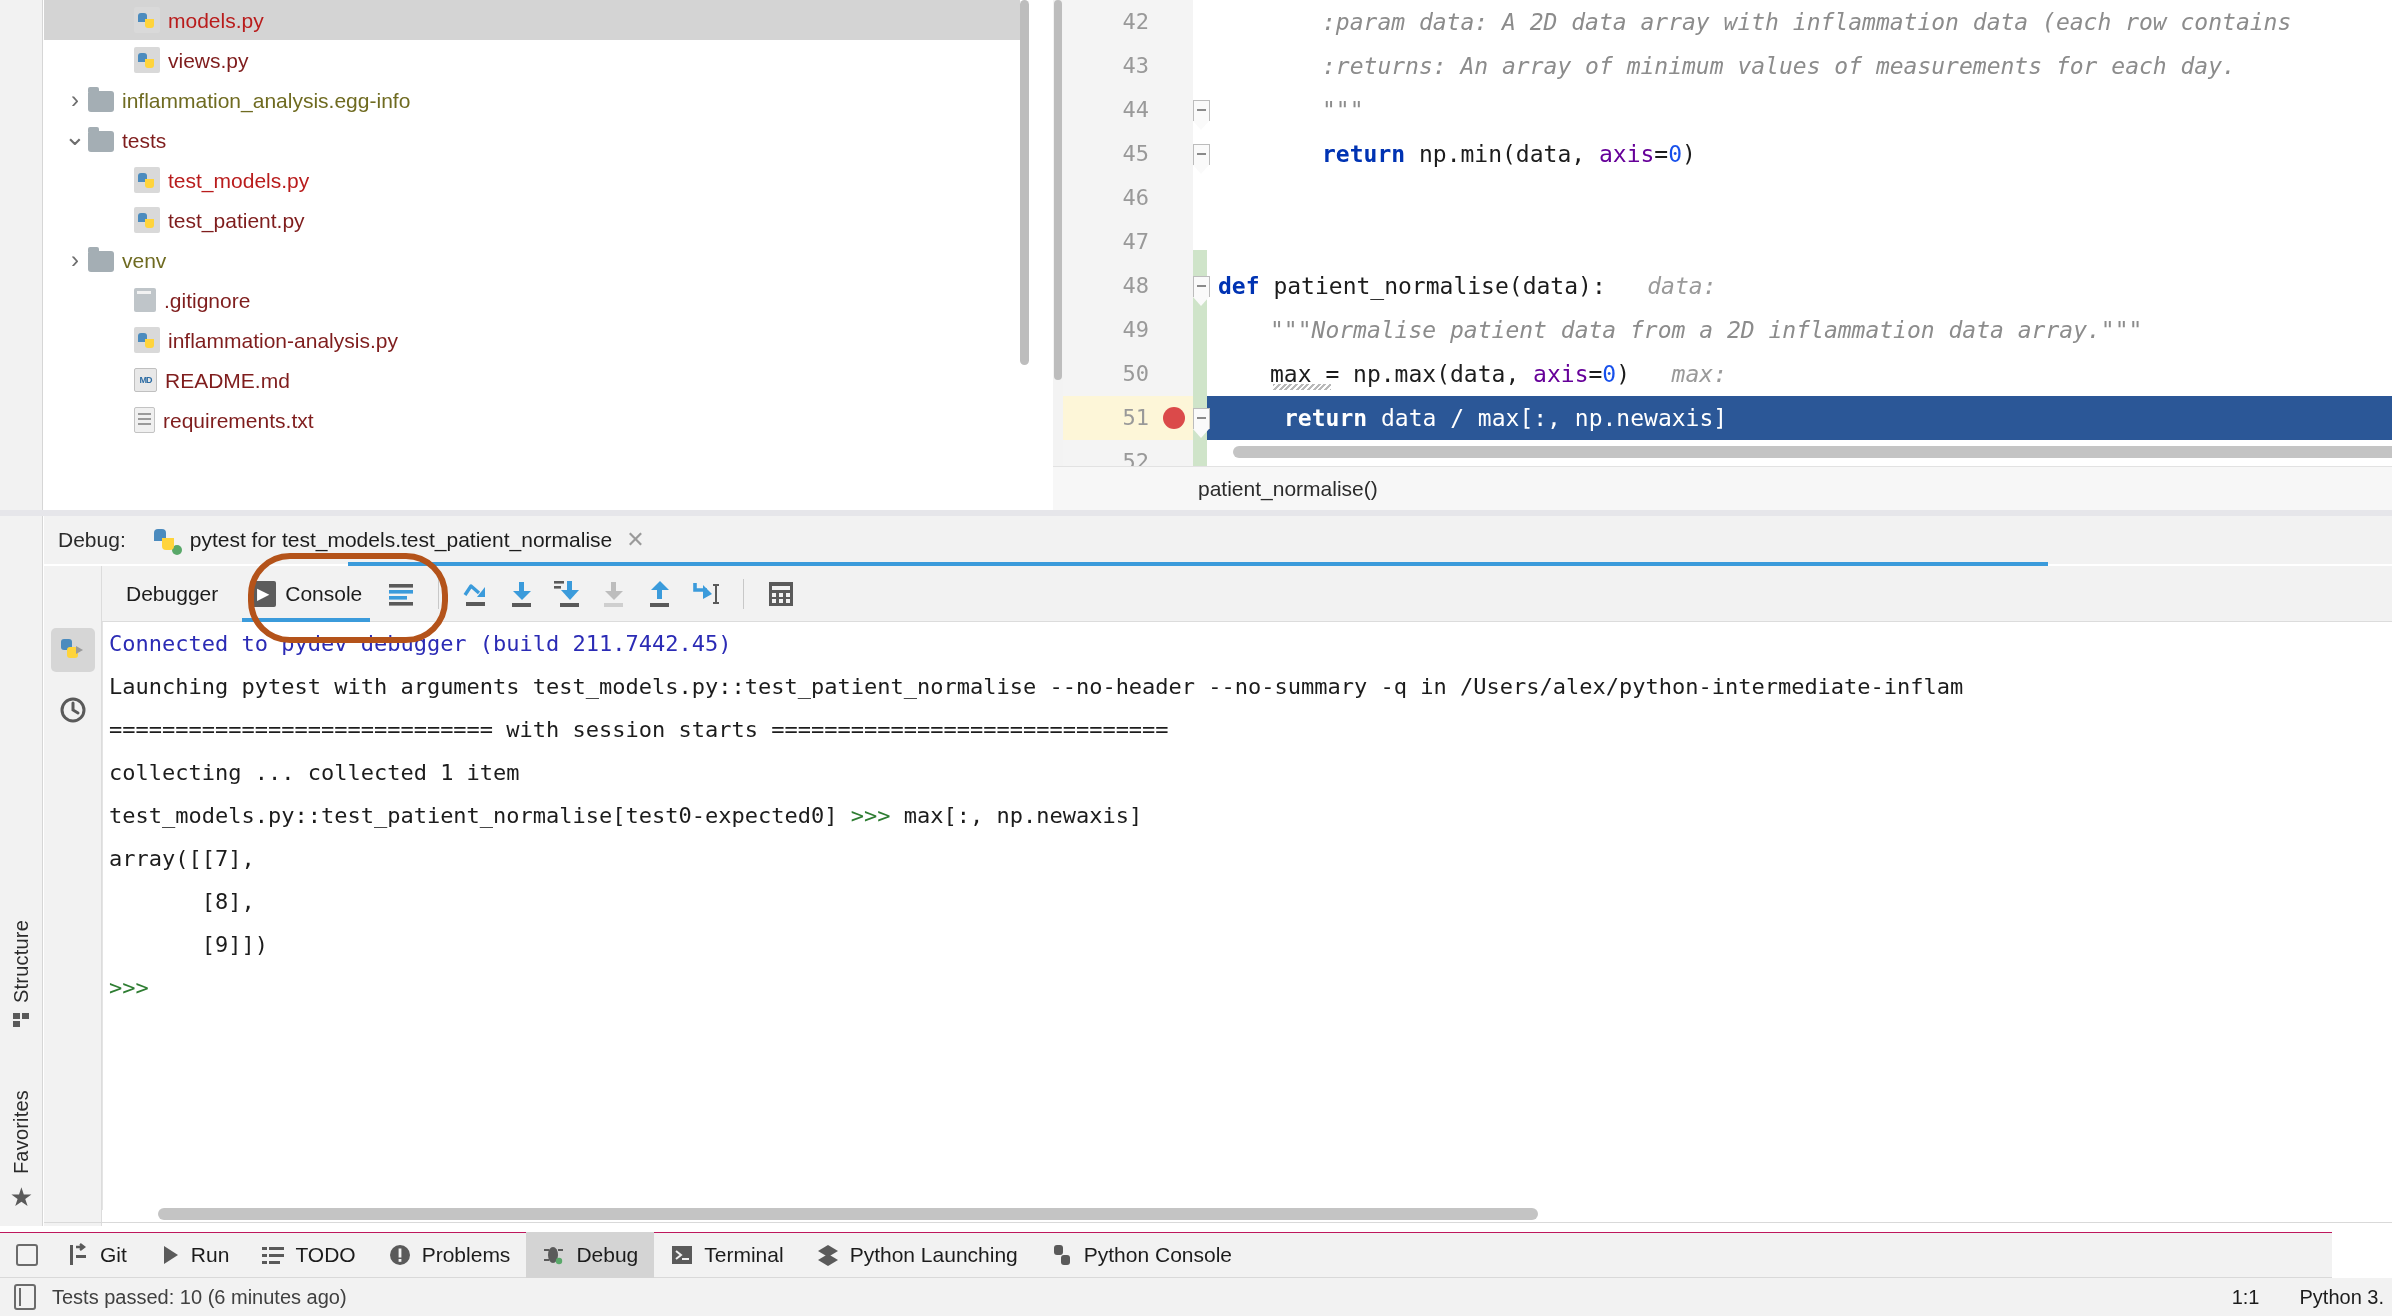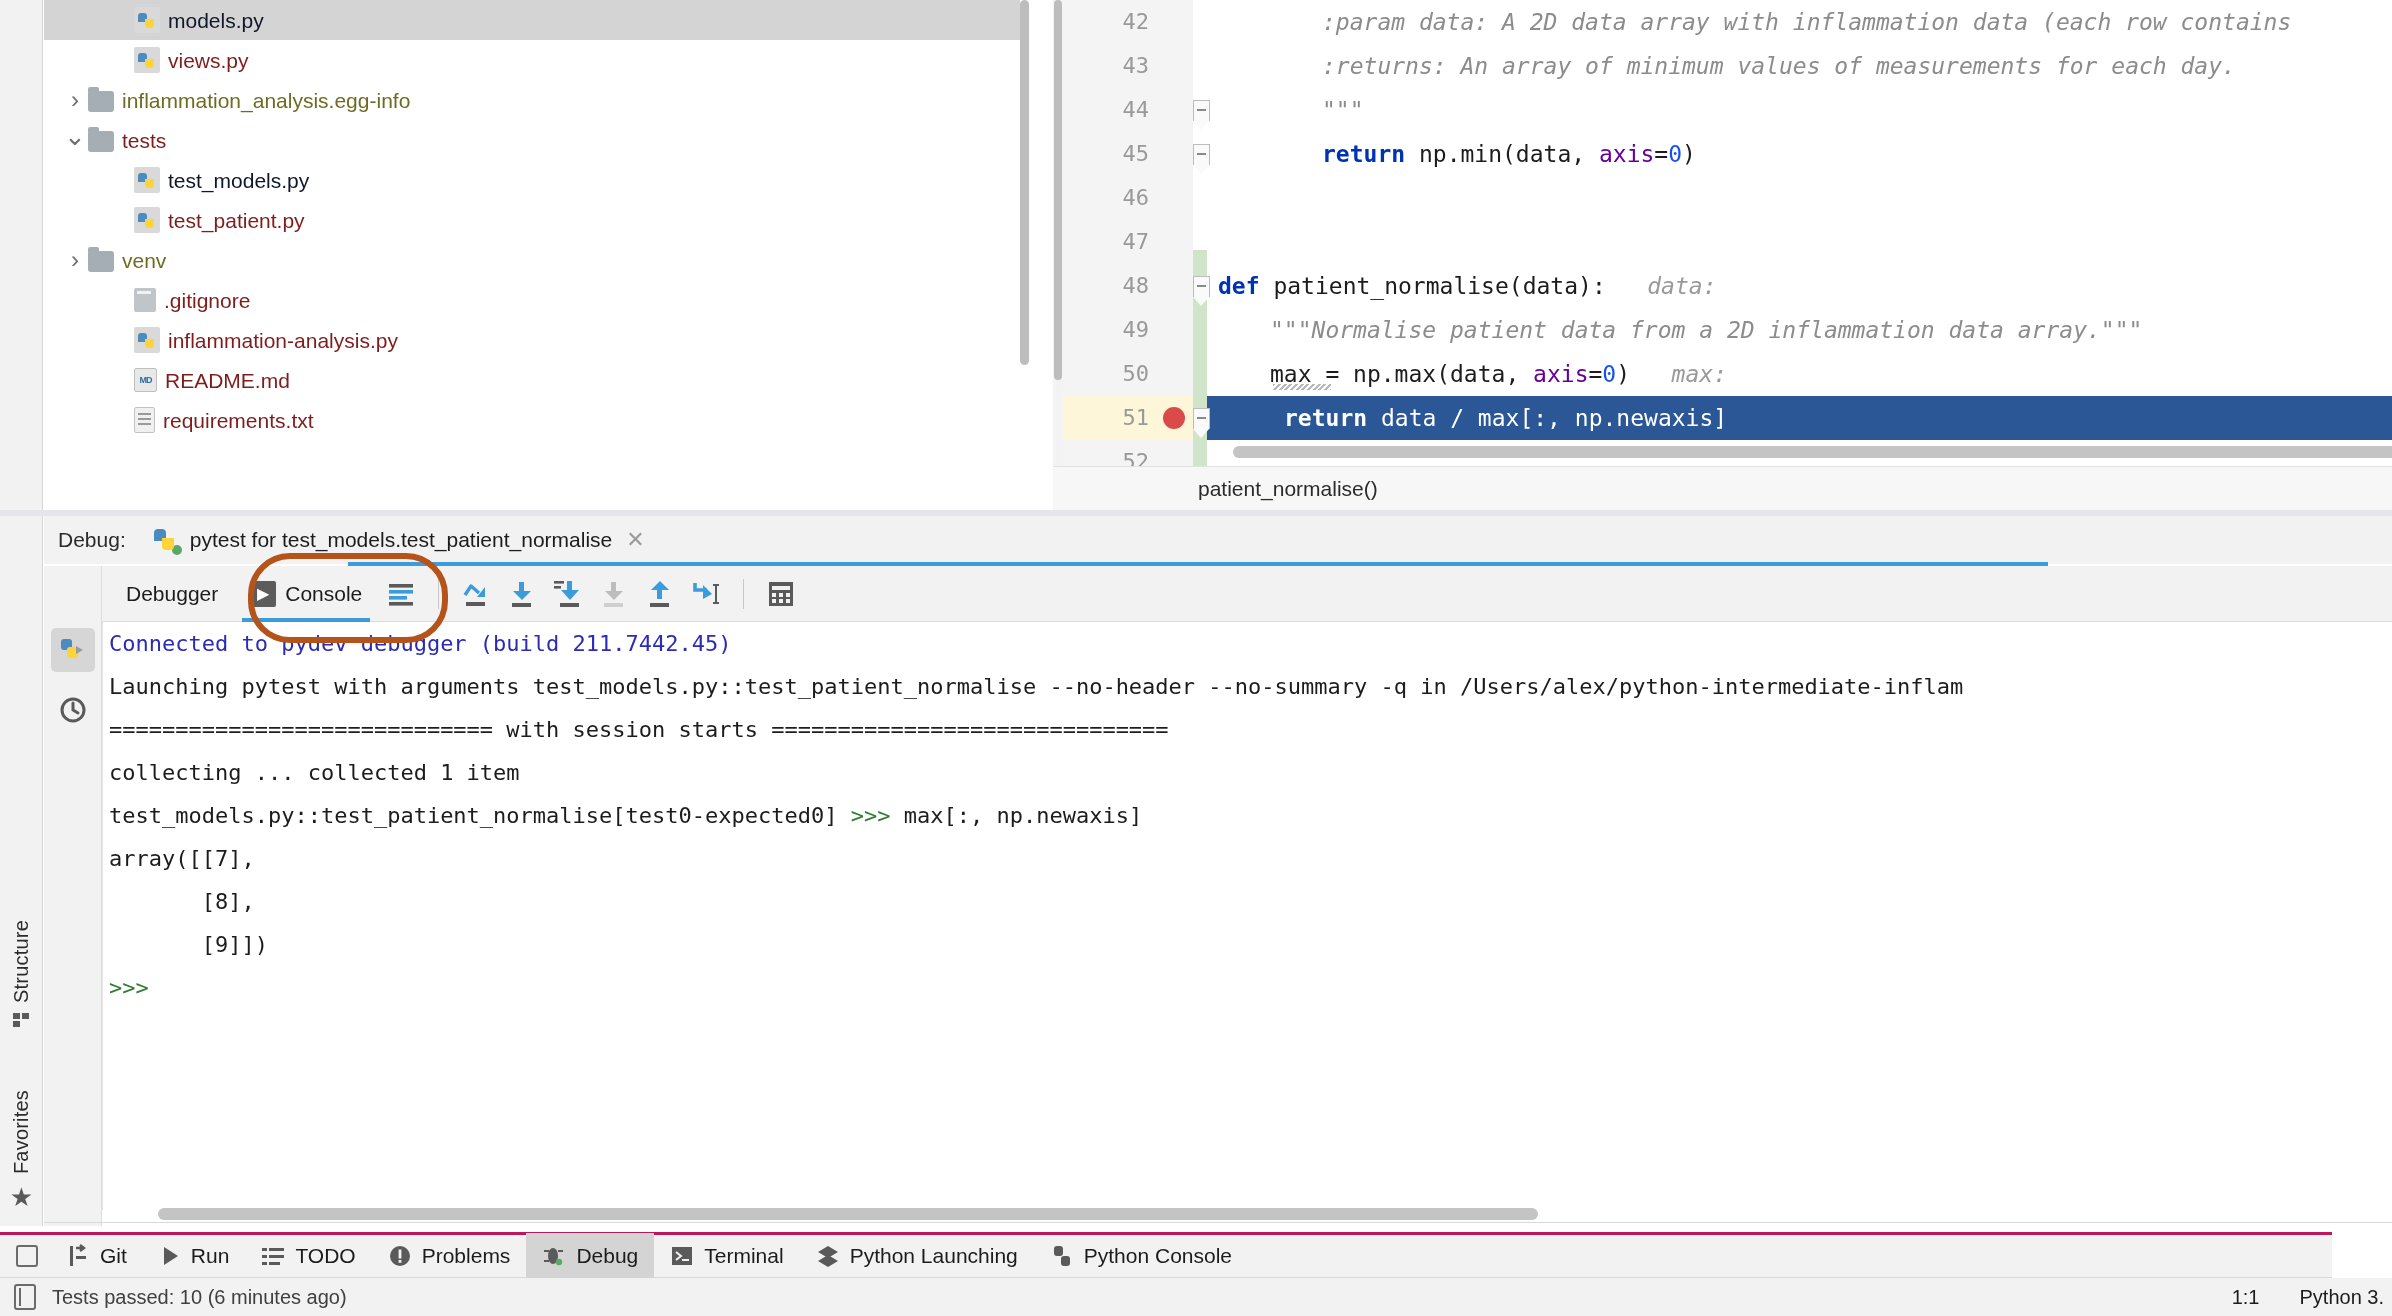--- a/index.html
+++ b/index.html
@@ -47,21 +47,21 @@
   .tree-row {
     height: 40px; display: flex; align-items: center; position: relative;
     font-size: 21px; color: #1c1c1c; white-space: nowrap;
   }
   .tree-row.selected { background: #d4d4d4; }
   .tw { width: 26px; display: flex; align-items: center; justify-content: center;
         color: #6e6e6e; font-size: 17px; }
   .tw.none { color: transparent; }
   .tree-icon { width: 26px; height: 26px; margin-right: 8px; position: relative; flex: none; }
   .tree-label { line-height: 1; }
-  .lbl-blue { color: #0f172a; }
+  .lbl-blue { color: #b91c1c; }
   .lbl-olive { color: #6f6b21; }
   .lbl-dark { color: #7f1d1d; }
 
   
   .ic-py { background: #d9d9d9; border-radius: 2px; }
   .ic-py::before {
     content:""; position:absolute; left:4px; top:6px; width:9px;height:9px;
     background:#4b8bbe; border-radius: 3px 3px 0 0;
   }
   .ic-py::after {
@@ -233,21 +233,21 @@
   
   .annot {
     position:absolute; left: 248px; top: 553px; width: 200px; height: 90px;
     border: 6px solid #b4531a; border-radius: 42px;
     pointer-events:none;
   }
 
   
   .bottom-bar {
     position:absolute; left:0; top: 1232px; width: 2332px; height: 46px;
-    background:#f2f2f2; border-top:3px solid #be185d; border-bottom:1px solid #d9d9d9;
+    background:#f2f2f2; border-top:1px solid #be185d; border-bottom:1px solid #d9d9d9;
     display:flex; align-items:center;
   }
   .bb-left-sq { width: 22px; height:22px; border:2px solid #6b6b6b; border-radius:3px; margin: 0 14px 0 16px; }
   .bb-item {
     display:flex; align-items:center; gap:10px; height:46px; padding: 0 16px;
     font-size: 21px; color:#1c1c1c;
   }
   .bb-item.active { background:#d4d4d4; }
 
   

